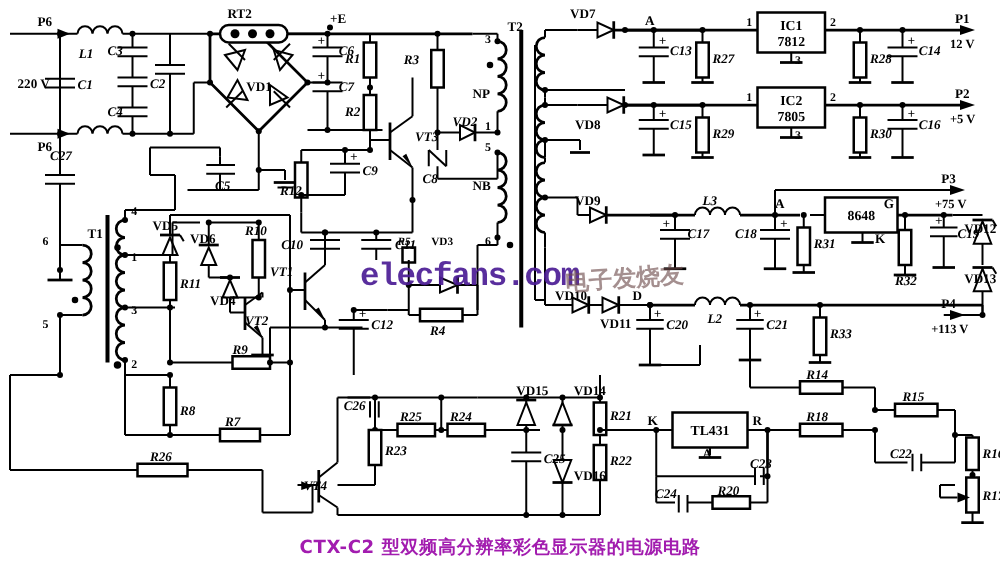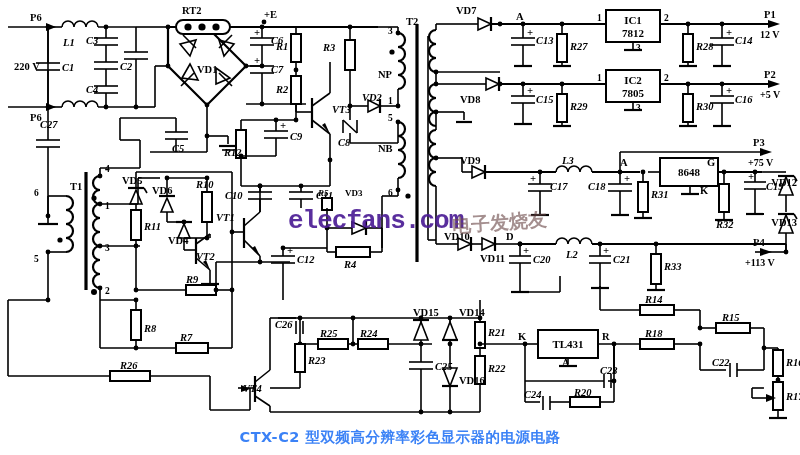--- a/index.html
+++ b/index.html
@@ -15,21 +15,21 @@
   .bx{stroke:#000;stroke-width:2;fill:#fff;}
   .fl{fill:#000;stroke:none;}
   .nf{fill:none;stroke:#000;stroke-width:1.6;}
   text{font-family:"Liberation Serif",serif;fill:#000;}
   .lbl{font-size:10.5px;font-style:italic;font-weight:bold;}
   .lblu{font-size:10.5px;font-weight:bold;}
   .pin{font-size:9.5px;font-weight:bold;}
   .icn{font-size:11px;font-weight:bold;text-anchor:middle;}
   .volt{font-size:10px;font-weight:bold;}
   .cap{position:absolute;left:0;top:428px;width:800px;text-align:center;
-       font-size:14.5px;font-weight:bold;letter-spacing:.5px;color:#3b82f6;
+       font-size:14.5px;font-weight:bold;letter-spacing:.5px;color:#a21caf;
        font-family:"DejaVu Sans",sans-serif;}
   .wm{position:absolute;font-weight:bold;pointer-events:none;}
   .wm1{left:288px;top:206px;font-size:26px;color:#4c1d95;
        font-family:Liberation Mono, monospace;letter-spacing:-1px;opacity:.92;}
   .wm2{left:452px;top:210px;font-size:19px;color:#6e4b4b;
        font-family:"DejaVu Sans",sans-serif;opacity:.62;
        transform:rotate(-4deg);}
 </style>
 </head>
 <body>

